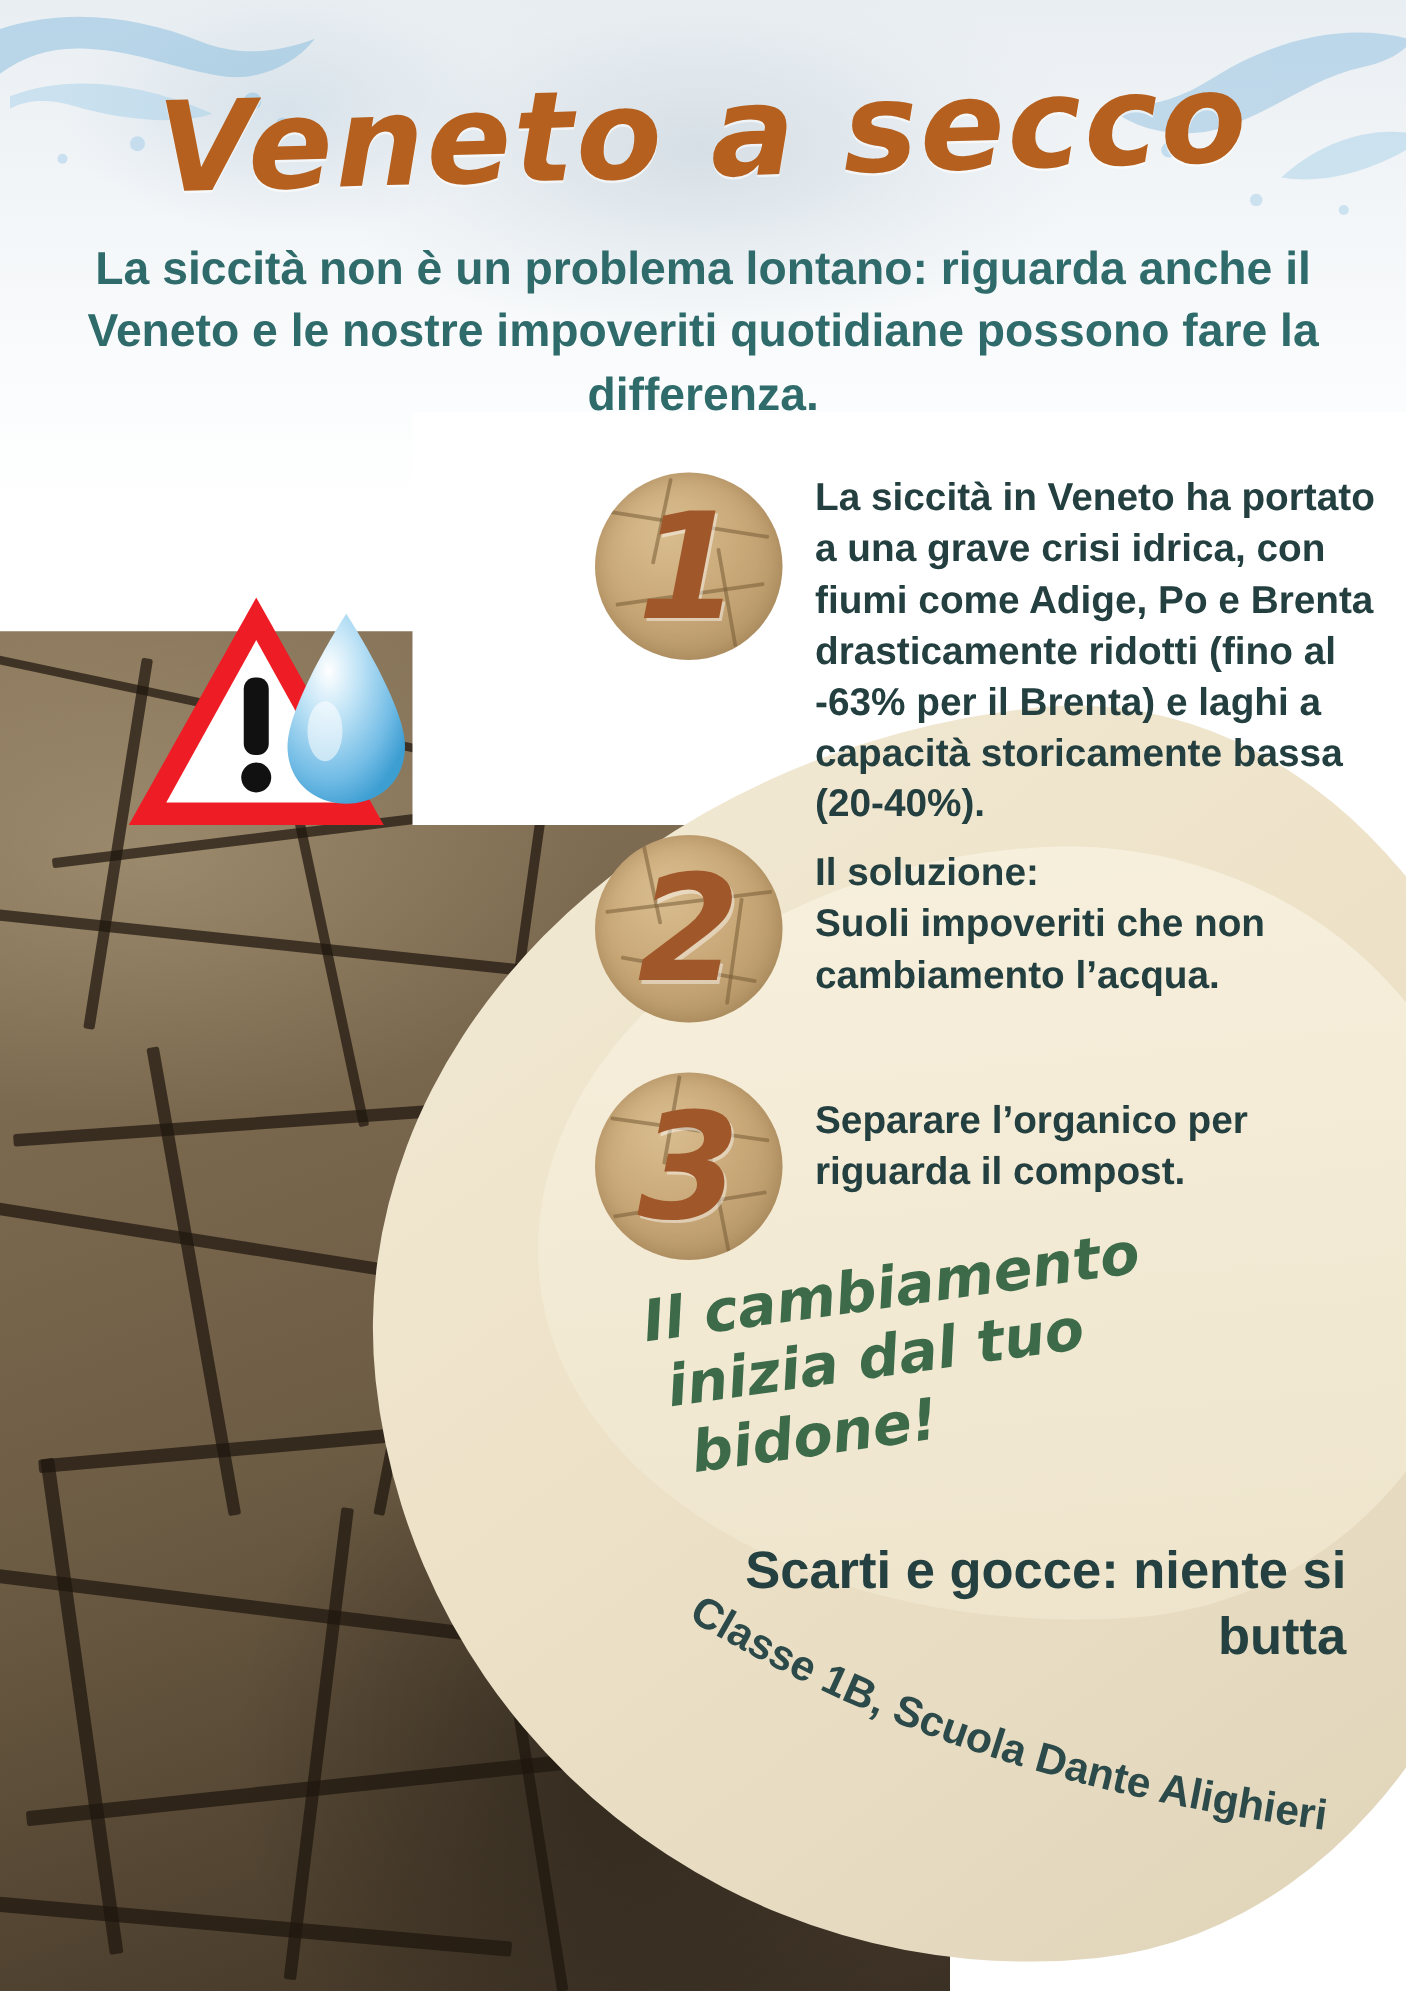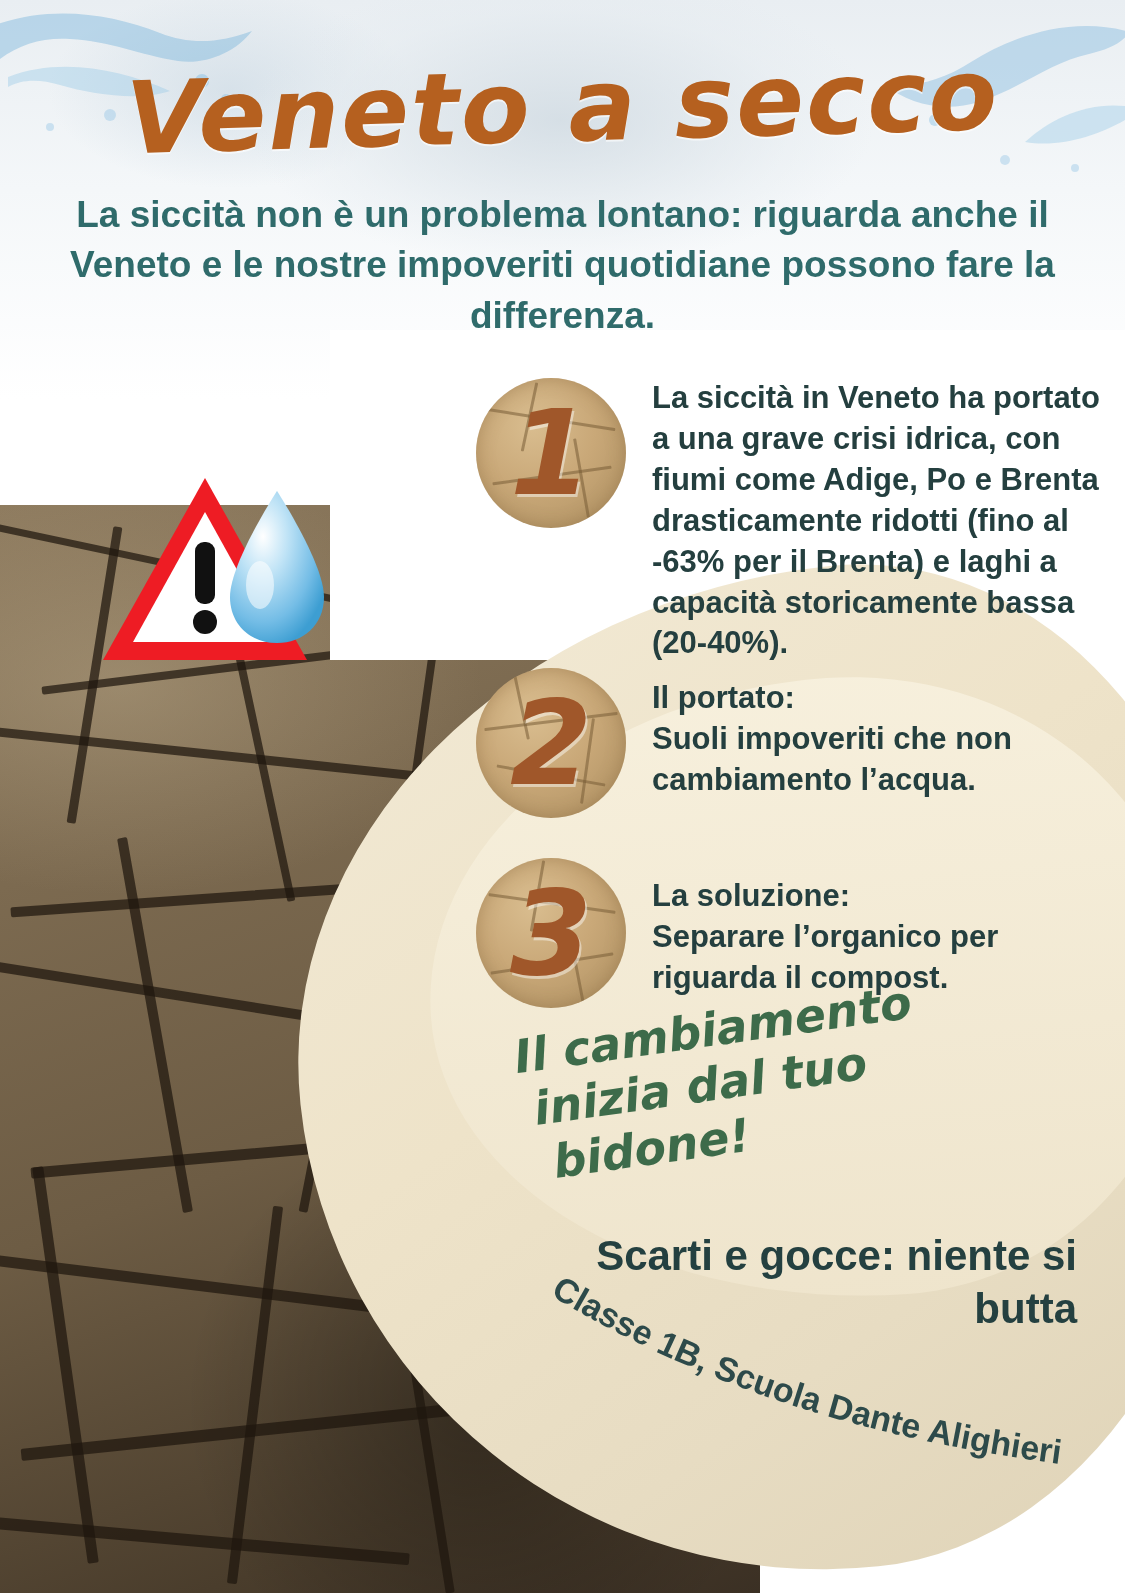--- a/index.html
+++ b/index.html
@@ -303,35 +303,34 @@
 
   <div class="step" style="left:476px; top:668px;">
     <div class="badge">
       <div class="bcrack" style="left:8px;  top:52px; width:134px; height:3px; transform:rotate(-7deg);"></div>
       <div class="bcrack" style="left:20px; top:106px;width:110px; height:3px; transform:rotate(10deg);"></div>
       <div class="bcrack" style="left:44px; top:6px;  width:3px;  height:66px; transform:rotate(-12deg);"></div>
       <div class="bcrack" style="left:110px;top:50px; width:3px;  height:86px; transform:rotate(8deg);"></div>
       <div class="num">2</div>
     </div>
     <div class="step-text" style="margin-top:10px;">
-      <span class="lead">Il portato:</span>
+      <span class="lead">Il soluzione:</span>
       <span>Suoli impoveriti che non cambiamento l’acqua.</span>
     </div>
   </div>
 
   <div class="step" style="left:476px; top:858px;">
     <div class="badge">
       <div class="bcrack" style="left:12px; top:44px; width:128px; height:3px; transform:rotate(8deg);"></div>
       <div class="bcrack" style="left:14px; top:104px;width:124px; height:3px; transform:rotate(-9deg);"></div>
       <div class="bcrack" style="left:60px; top:2px;  width:3px;  height:72px; transform:rotate(10deg);"></div>
       <div class="bcrack" style="left:98px; top:64px; width:3px;  height:82px; transform:rotate(-11deg);"></div>
       <div class="num">3</div>
     </div>
     <div class="step-text" style="margin-top:18px;">
-      <span class="lead">La soluzione:</span>
       <span>Separare l’organico per riguarda il compost.</span>
     </div>
   </div>
 
   <div class="slogan">
     <span class="l1">Il cambiamento</span>
     <span class="l2">inizia dal tuo</span>
     <span class="l3">bidone!</span>
   </div>
 

